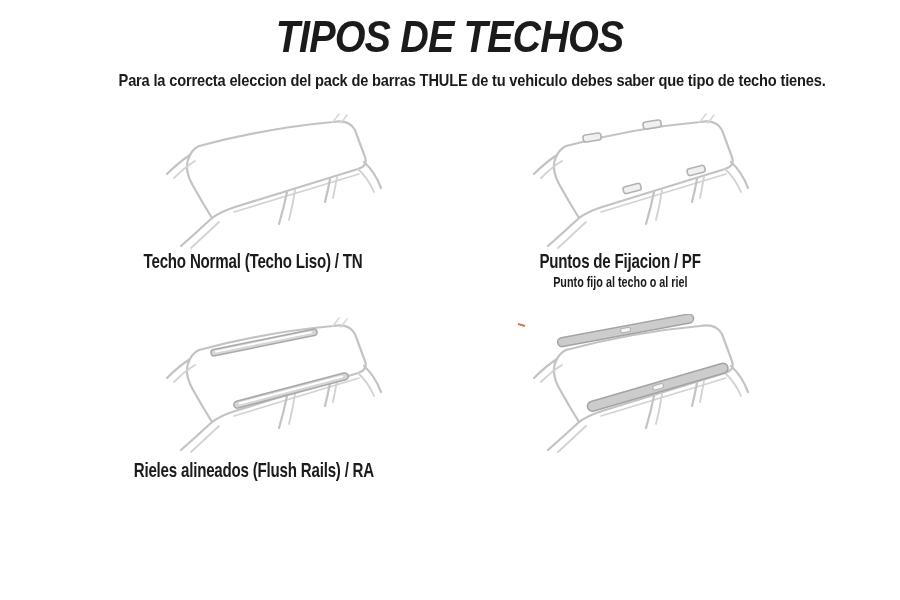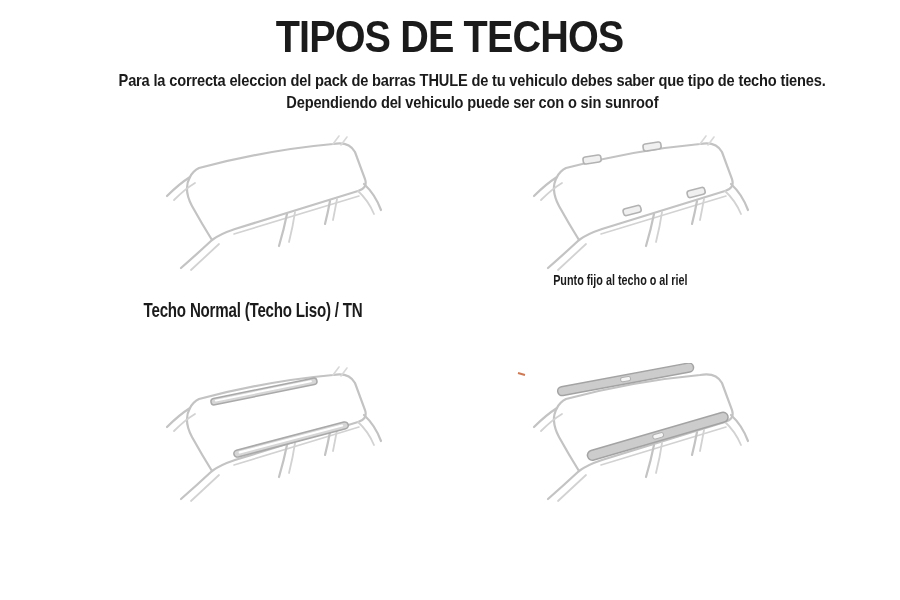--- a/index.html
+++ b/index.html
@@ -17,20 +17,21 @@
     width: 900px;
     height: 600px;
     background: #ffffff;
   }
   .title {
     margin-top: 12px;
     text-align: center;
     white-space: nowrap;
     line-height: 50px;
     height: 50px;
+    font-style: italic;
   }
   .title span {
     display: inline-block;
     font-size: 45px;
     font-weight: 700;
     letter-spacing: -1px;
     transform: scaleX(0.88);
     transform-origin: center;
   }
   .intro {
@@ -63,21 +64,20 @@
   .cell svg {
     position: relative;
     left: 13px;
     display: block;
     margin: 0 auto;
   }
   .label {
     height: 24px;
     line-height: 22px;
     white-space: nowrap;
-    margin-top: 27px;
   }
   .label span {
     display: inline-block;
     font-size: 21px;
     font-weight: 700;
     letter-spacing: -0.3px;
     transform: scaleX(0.72);
     transform-origin: center;
   }
   .sub {
@@ -98,23 +98,20 @@
 
 <div class="page">
 
   <div class="title">
     <span>TIPOS DE TECHOS</span>
   </div>
 
   <div class="intro">
     <div class="intro-line">
       <span>Para la correcta eleccion del pack de barras THULE de tu vehiculo debes saber que tipo de techo tienes.</span>
-    </div>
-    <div class="intro-line">
-      <span>Dependiendo del vehiculo puede ser con o sin sunroof</span>
     </div>
   </div>
 
   <div class="grid">
 
     <div class="cell">
       <svg width="260" height="140" viewBox="0 0 260 140">
         <g fill="none" stroke="#c3c3c3" stroke-width="2.2" stroke-linecap="round">
 
           <path d="M 62 36 Q 130 18 196 12 Q 212 9 218 20 L 228 47 Q 231 56 221 59 Q 160 78 98 97 Q 83 102 75 108 Q 65 92 55 74 Q 46 57 53 45 Q 56 39 62 36 Z" fill="#ffffff"></path>
@@ -167,20 +164,23 @@
           <path d="M 204 13 L 210 5" stroke="#d8d8d8" stroke-width="1.6"></path>
         </g>
 
         <g fill="#f0f0f0" stroke="#b2b2b2" stroke-width="1.6">
           <rect x="79" y="24" width="18" height="7" rx="2.5" transform="rotate(-9 88 27)"></rect>
           <rect x="139" y="11" width="18" height="7" rx="2.5" transform="rotate(-9 148 14)"></rect>
           <rect x="119" y="75" width="18" height="7" rx="2.5" transform="rotate(-14 128 78)"></rect>
           <rect x="183" y="57" width="18" height="7" rx="2.5" transform="rotate(-14 192 60)"></rect>
         </g>
       </svg>
+      <div class="label">
+        <span>Puntos de Fijacion / PF</span>
+      </div>
       <div class="sub">
         <span>Punto fijo al techo o al riel</span>
       </div>
     </div>
 
     <div class="cell">
       <svg width="260" height="145" viewBox="0 0 260 145">
         <g fill="none" stroke="#c3c3c3" stroke-width="2.2" stroke-linecap="round">
           <path d="M 62 36 Q 130 18 196 12 Q 212 9 218 20 L 228 47 Q 231 56 221 59 Q 160 78 98 97 Q 83 102 75 108 Q 65 92 55 74 Q 46 57 53 45 Q 56 39 62 36 Z" fill="#ffffff"></path>
           <path d="M 97 102 Q 160 83 222 64" stroke="#d2d2d2" stroke-width="1.6"></path>
@@ -198,20 +198,23 @@
           <path d="M 204 13 L 210 5" stroke="#d8d8d8" stroke-width="1.6"></path>
         </g>
 
         <g>
           <rect x="74" y="36" width="108" height="6.5" rx="3.2" fill="#d6d6d6" stroke="#a9a9a9" stroke-width="1.5" transform="rotate(-11.5 74 39)"></rect>
           <rect x="78" y="37.6" width="99" height="2" rx="1" fill="#ffffff" stroke="none" transform="rotate(-11.5 74 39)"></rect>
           <rect x="97" y="88" width="118" height="7" rx="3.5" fill="#d6d6d6" stroke="#a9a9a9" stroke-width="1.5" transform="rotate(-14.7 97 91.5)"></rect>
           <rect x="102" y="89.8" width="108" height="2.2" rx="1.1" fill="#ffffff" stroke="none" transform="rotate(-14.7 97 91.5)"></rect>
         </g>
       </svg>
+      <div class="label">
+        <span>Rieles alineados (Flush Rails) / RA</span>
+      </div>
     </div>
 
     <div class="cell">
       <svg width="260" height="145" viewBox="0 0 260 145">
 
         <path d="M 14 10 L 21 12" stroke="#cc7a55" stroke-width="2" fill="none"></path>
         <g fill="none" stroke="#c3c3c3" stroke-width="2.2" stroke-linecap="round">
           <path d="M 62 36 Q 130 18 196 12 Q 212 9 218 20 L 228 47 Q 231 56 221 59 Q 160 78 98 97 Q 83 102 75 108 Q 65 92 55 74 Q 46 57 53 45 Q 56 39 62 36 Z" fill="#ffffff"></path>
           <path d="M 97 102 Q 160 83 222 64" stroke="#d2d2d2" stroke-width="1.6"></path>
           <path d="M 53 45 Q 42 52 30 64"></path>

